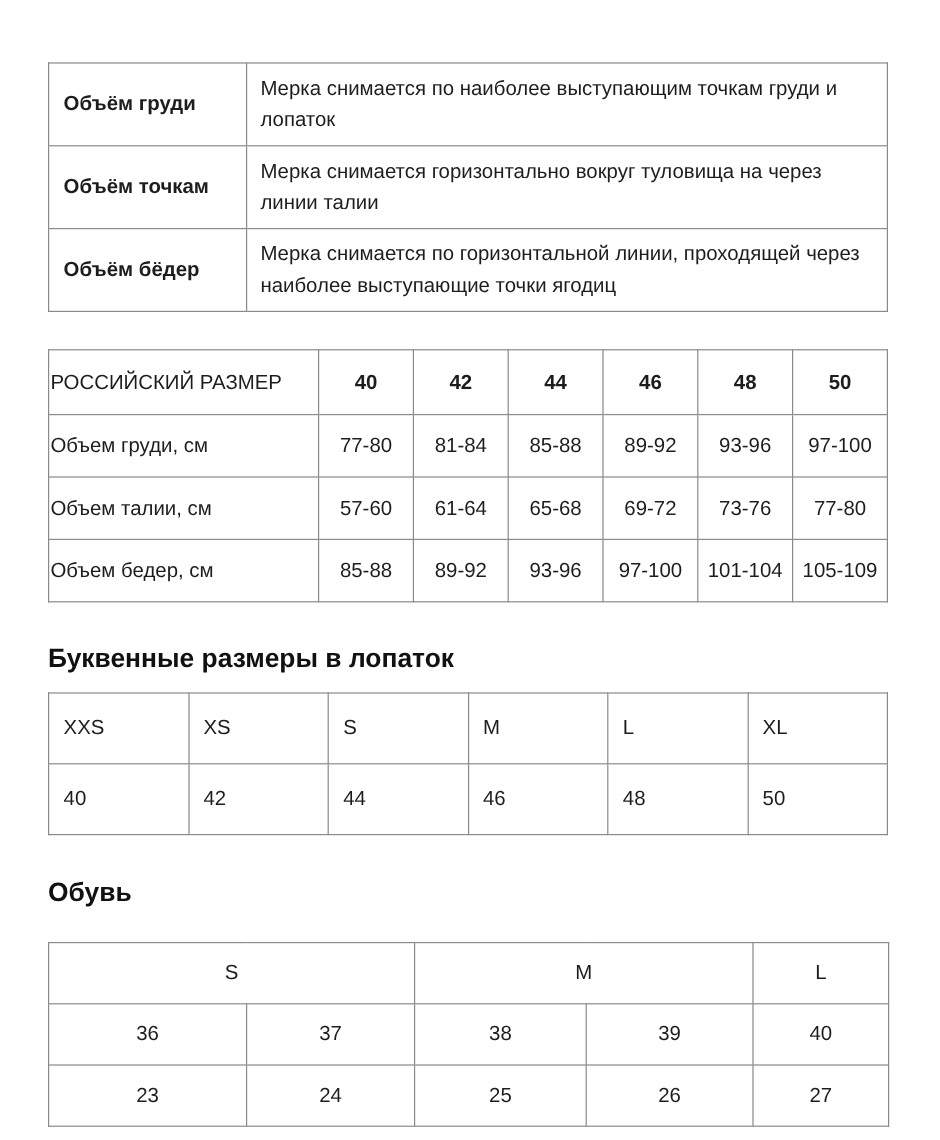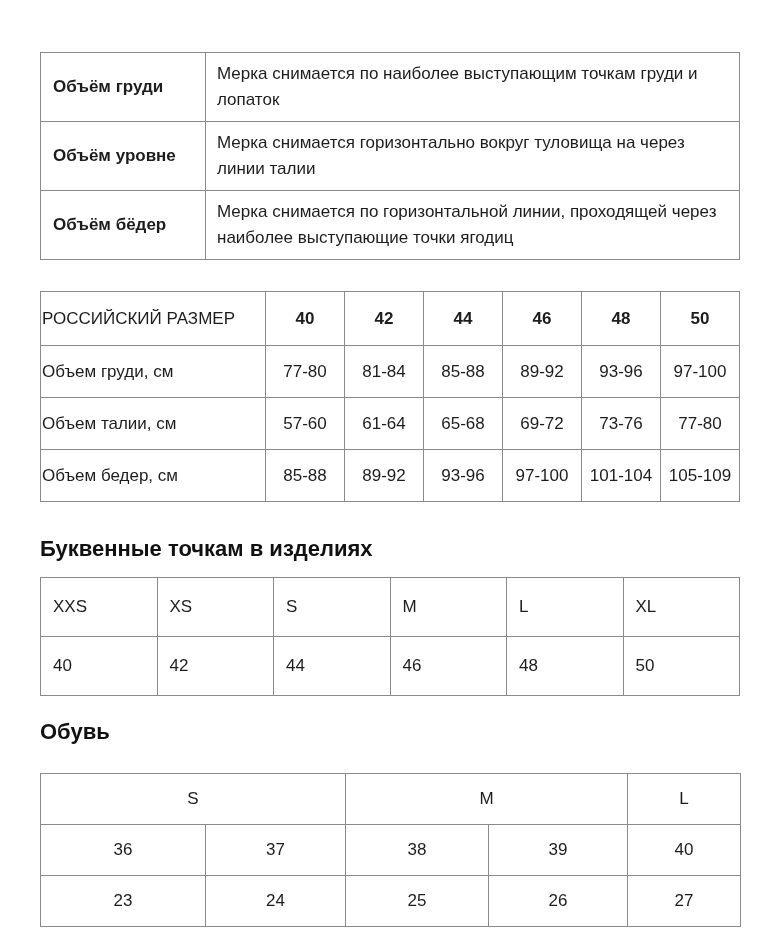--- a/index.html
+++ b/index.html
@@ -54,21 +54,21 @@
   
   h2.section-title {
     margin: 0 0 16px 0;
     font-size: 22px;
     line-height: 24px;
     font-weight: 700;
     color: #111111;
   }
   h2.shoes-title { margin-bottom: 29px; }
   
-  .t-letters { margin-bottom: 24px; }
+  .t-letters { margin-bottom: 36px; }
   .t-letters td {
     height: 56px;
     text-align: left;
     padding-left: 12px;
   }
   
   .t-shoes td { height: 48px; text-align: center; }
   .col-s1 { width: 165px; }
   .col-s2 { width: 140px; }
   .col-s3 { width: 143px; }
@@ -84,21 +84,21 @@
     <colgroup>
         <col class="col-mlabel">
         <col>
       </colgroup>
     <tbody>
       <tr>
         <td class="label-cell">Объём груди</td>
         <td class="desc-cell">Мерка снимается по наиболее выступающим точкам груди и лопаток</td>
       </tr>
       <tr>
-        <td class="label-cell">Объём уровне</td>
+        <td class="label-cell">Объём точкам</td>
         <td class="desc-cell">Мерка снимается горизонтально вокруг туловища на через линии талии</td>
       </tr>
       <tr>
         <td class="label-cell">Объём бёдер</td>
         <td class="desc-cell">Мерка снимается по горизонтальной линии, проходящей через наиболее выступающие точки ягодиц</td>
       </tr>
     </tbody>
   </table>
 
   <table class="t t-sizes">
@@ -144,21 +144,21 @@
         <td>85-88</td>
         <td>89-92</td>
         <td>93-96</td>
         <td>97-100</td>
         <td>101-104</td>
         <td>105-109</td>
       </tr>
     </tbody>
   </table>
 
-  <h2 class="section-title">Буквенные точкам в изделиях</h2>
+  <h2 class="section-title">Буквенные размеры в лопаток</h2>
 
   <table class="t t-letters">
     <tbody>
       <tr>
         <td>XXS</td>
         <td>XS</td>
         <td>S</td>
         <td>M</td>
         <td>L</td>
         <td>XL</td>

